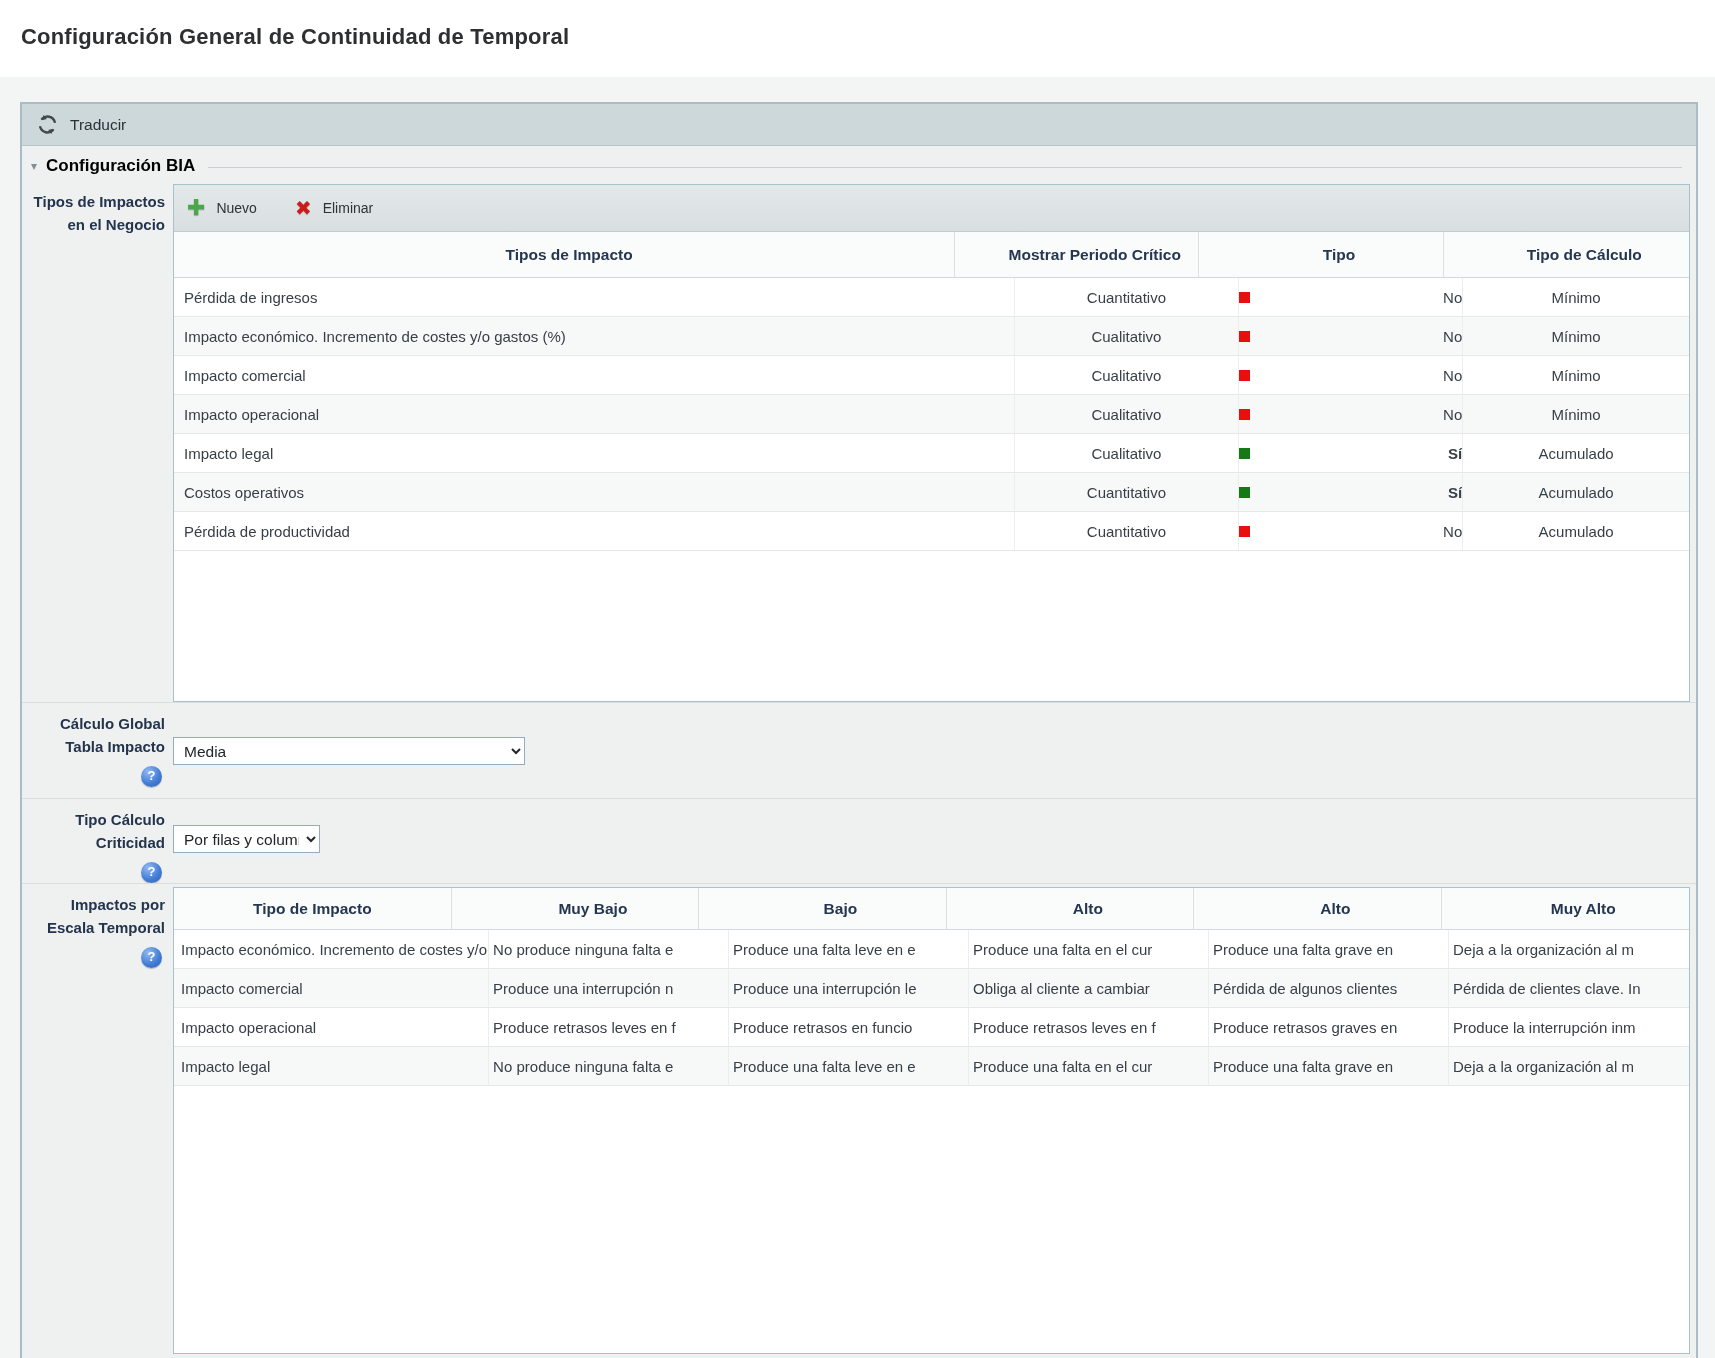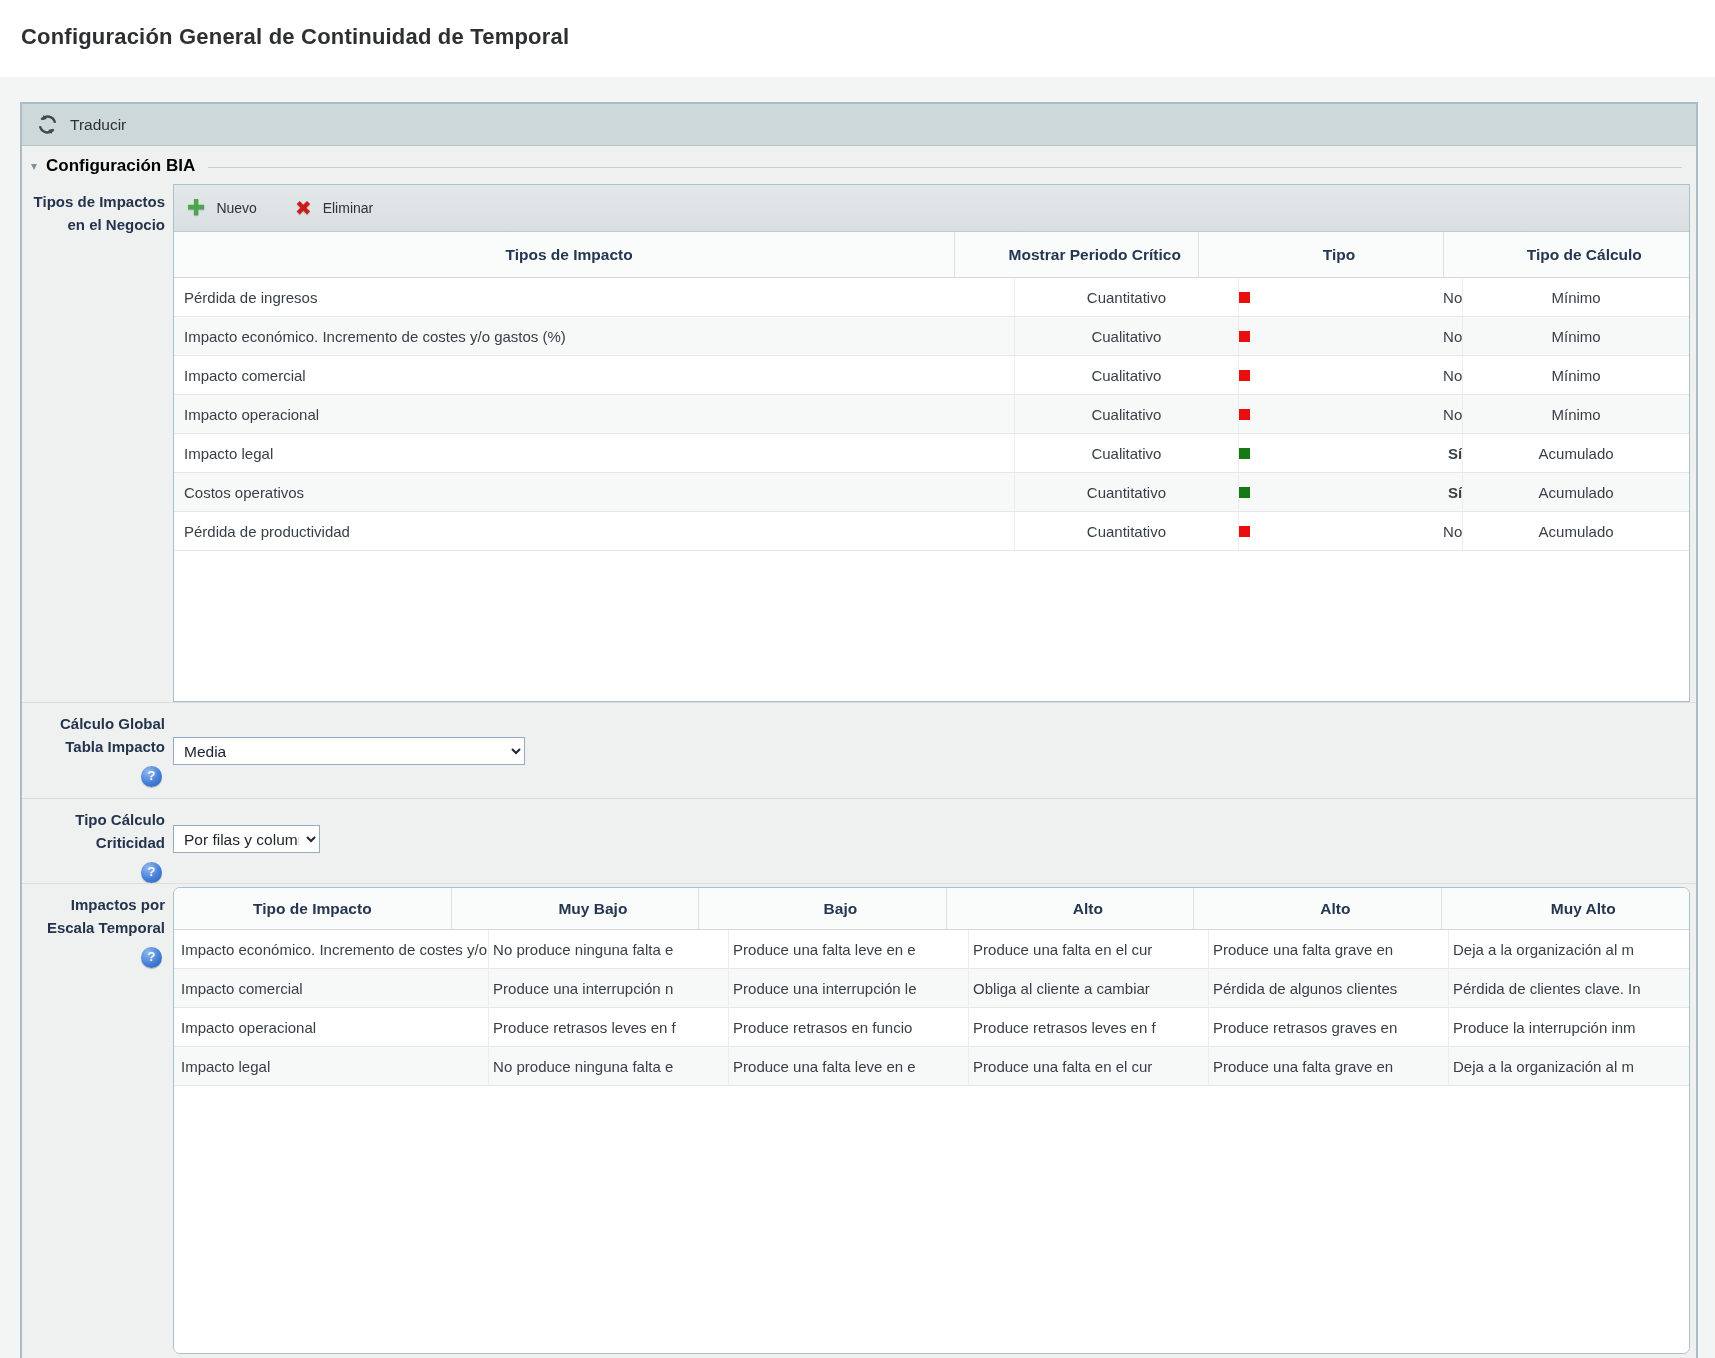--- a/index.html
+++ b/index.html
@@ -67,21 +67,21 @@
     display: flex; align-items: center; justify-content: center;
     box-shadow: 0 1px 1px rgba(0,0,0,.25); cursor: pointer;
   }
 
   
   .gridbox {
     border: 1px solid #a7c1d1; background: #ffffff;
     display: flex; flex-direction: column; overflow: hidden;
   }
   .grid1 { height: 518px; }
-  .grid2 { height: 467px; border-radius: 7px; }
+  .grid2 { height: 467px; }
 
   .gtoolbar {
     height: 47px; flex: none;
     background: linear-gradient(#e3e8e9, #d9dfe0);
     border-bottom: 1px solid #c0cbce;
     display: flex; align-items: center; gap: 38px; padding-left: 13px;
   }
   .tbtn { display: flex; align-items: center; gap: 11px; cursor: pointer; }
   .tbtn .lbl { font-size: 14px; color: #2c3339; text-align: right; }
   .icon-plus {

